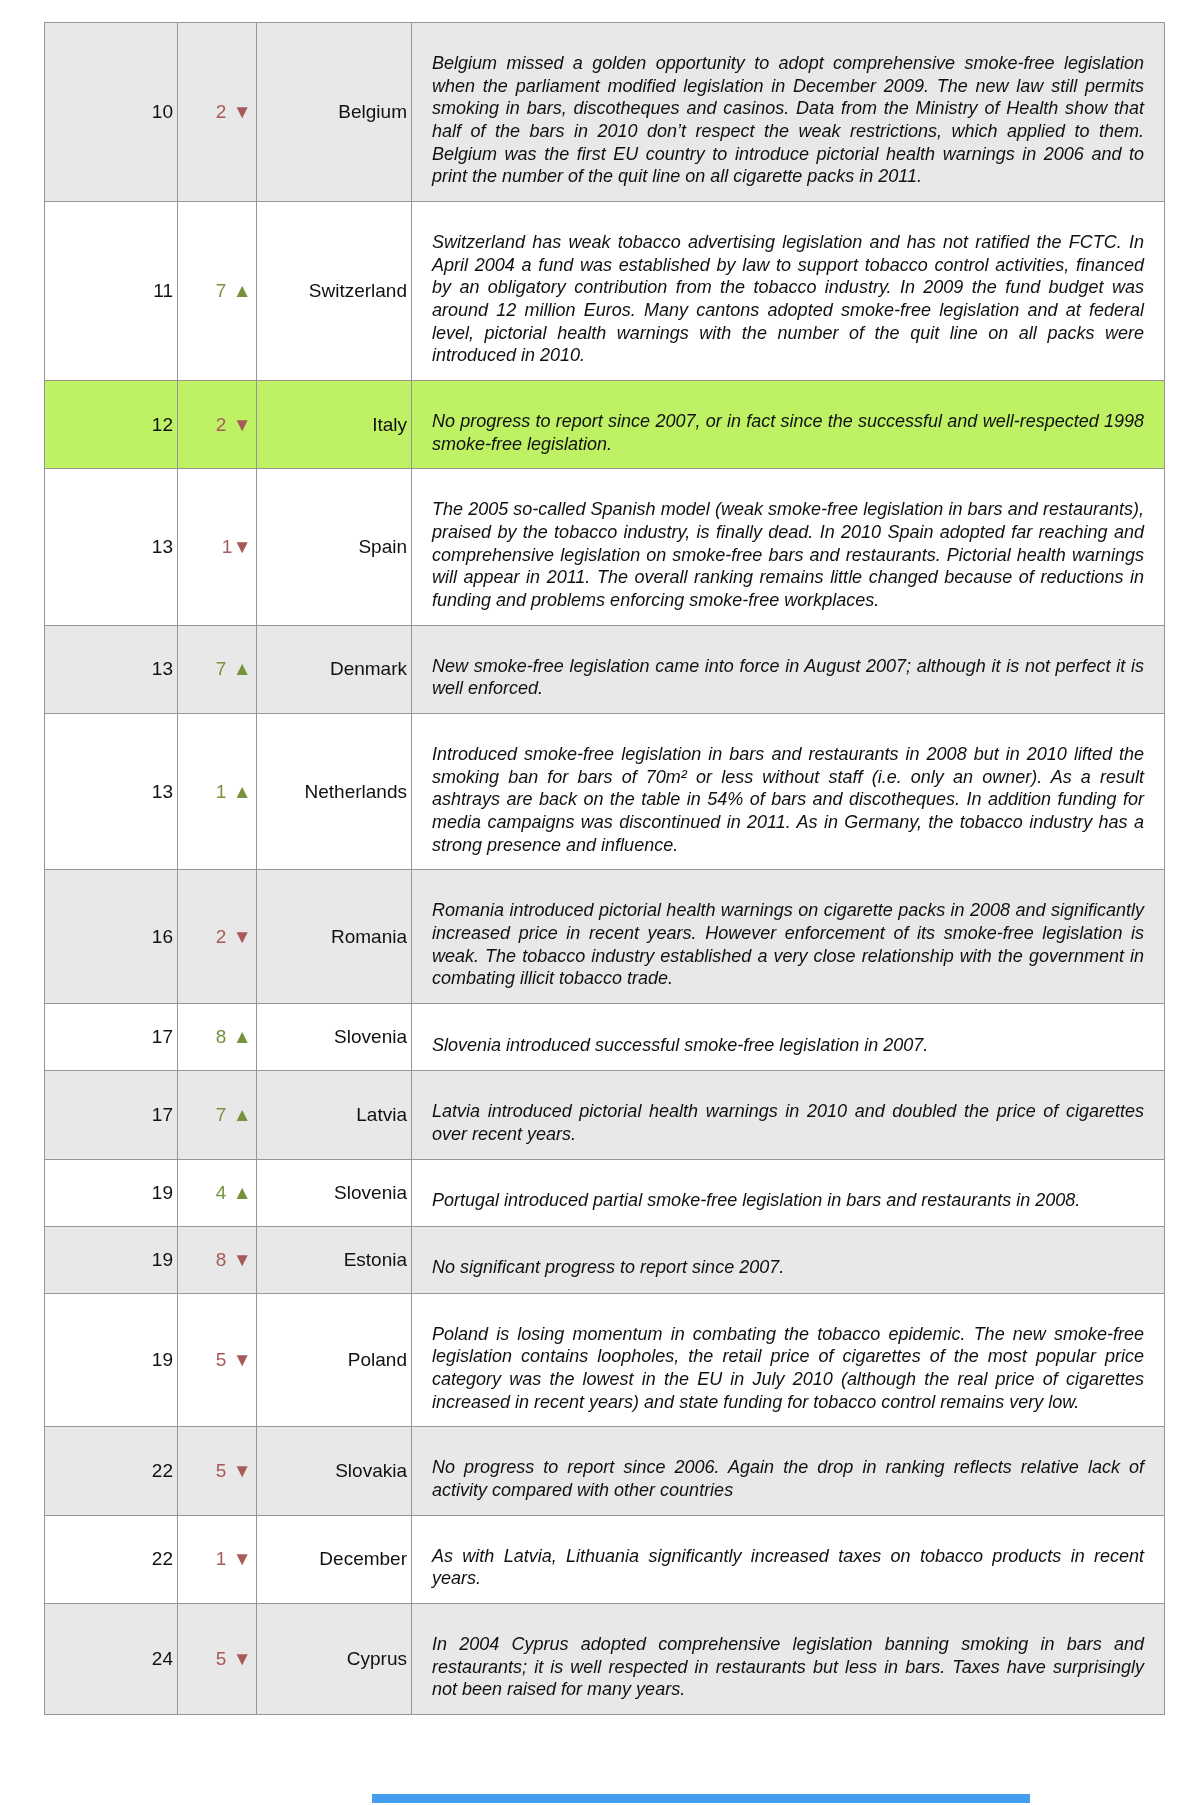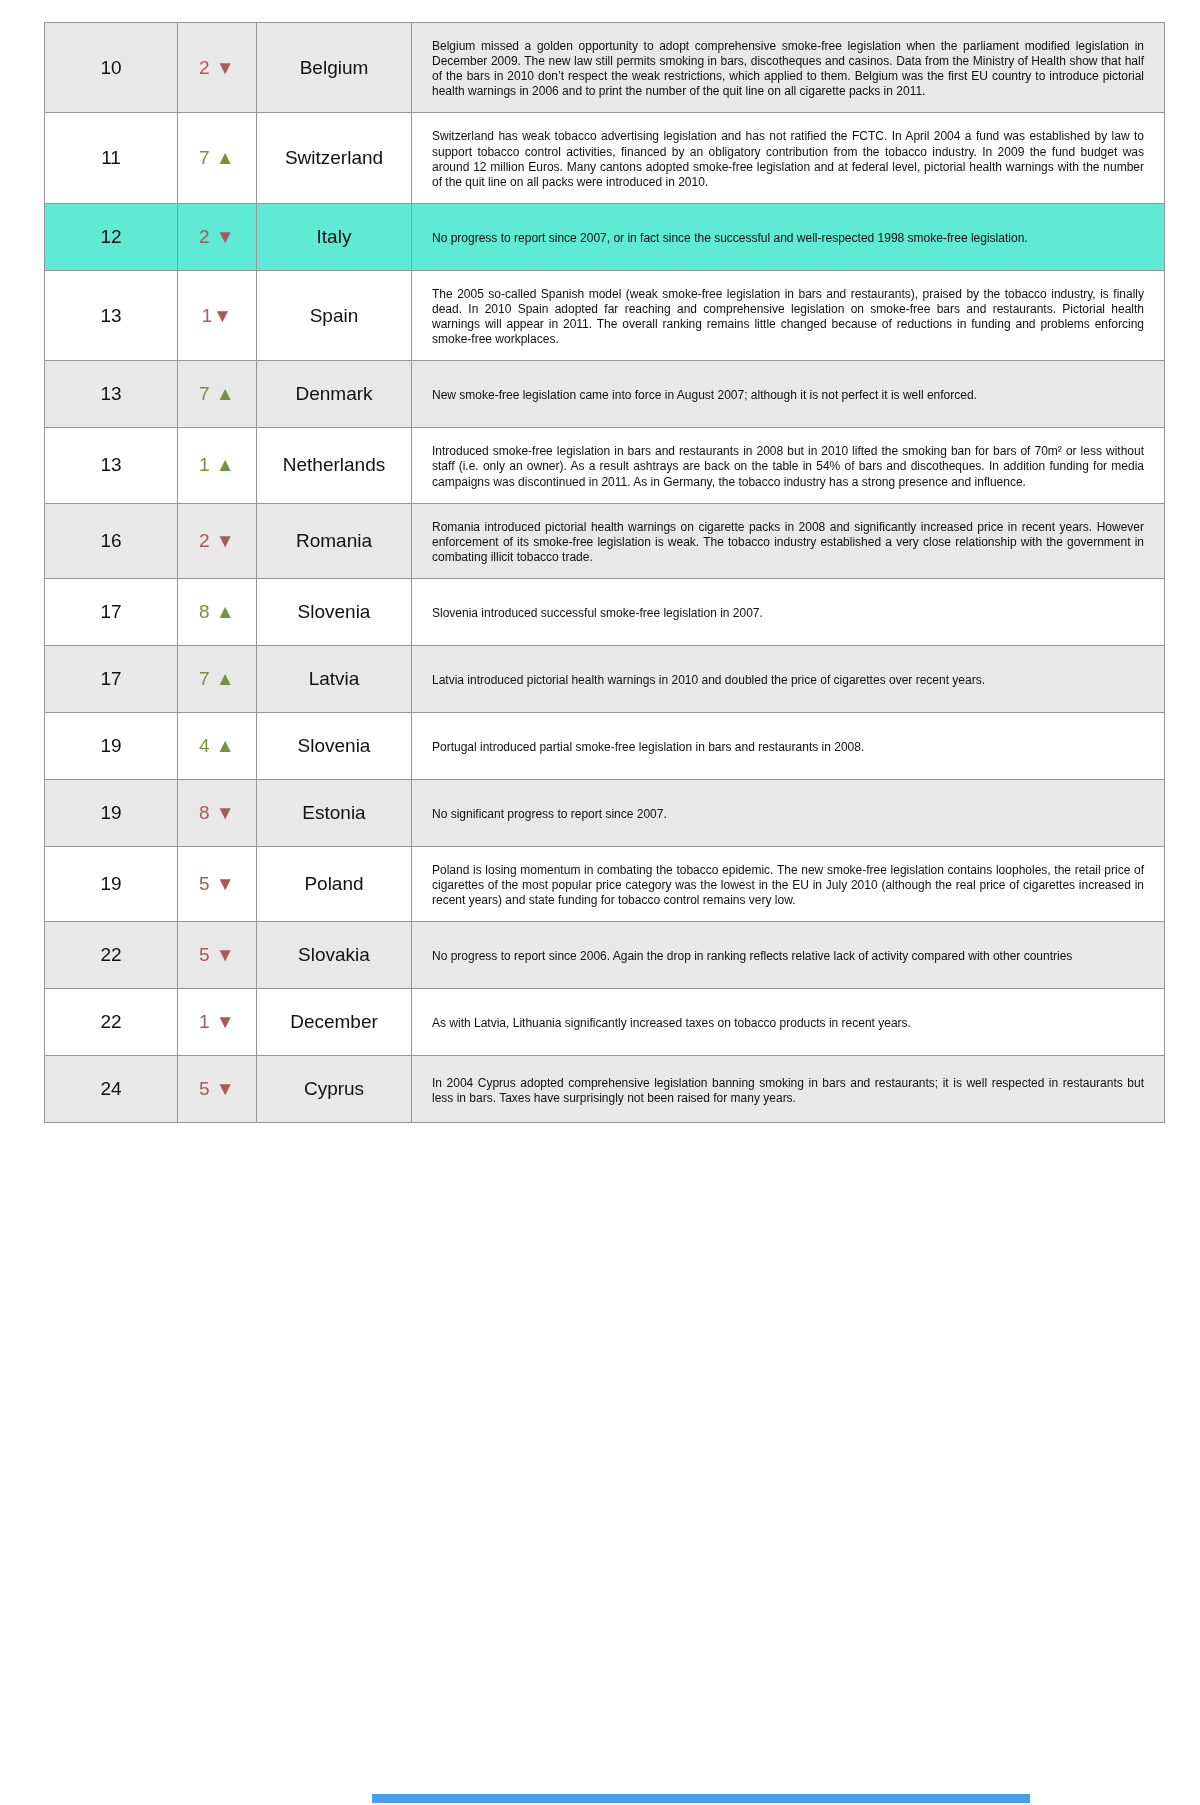--- a/index.html
+++ b/index.html
@@ -20,34 +20,35 @@
     border-collapse:collapse;
     table-layout:fixed;
   }
   table.ranking td {
     border:1px solid #969696;
     vertical-align:middle;
   }
   tr.alt { background:#e8e8e8; }
   tr.plain { background:#ffffff; }
   td.rank, td.change, td.country {
-    text-align:center;
+    text-align:right;
     font-size:19px;
     padding:22px 4px;
     white-space:nowrap;
   }
   td.change { letter-spacing:0.5px; }
   td.change.down { color:#a85a5a; }
   td.change.up   { color:#76923c; }
   td.comment {
-    font-size:12px;
+    font-size:18px;
     line-height:1.26;
     text-align:justify;
-    padding:16px 20px 13px 20px;
+    padding:29px 20px 13px 20px;
     color:#101010;
+    font-style:italic;
   }
   .highlight-bar {
     position:absolute;
     left:372px;
     top:1794px;
     width:658px;
     height:9px;
   }
 </style>
 </head>
@@ -68,21 +69,21 @@
       <td class="change down" style="color: rgb(168, 90, 90);">2 ▼</td>
       <td class="country">Belgium</td>
       <td class="comment">Belgium missed a golden opportunity to adopt comprehensive smoke-free legislation when the parliament modified legislation in December 2009. The new law still permits smoking in bars, discotheques and casinos. Data from the Ministry of Health show that half of the bars in 2010 don’t respect the weak restrictions, which applied to them. Belgium was the first EU country to introduce pictorial health warnings in 2006 and to print the number of the quit line on all cigarette packs in 2011.</td>
     </tr>
         <tr class="plain">
       <td class="rank">11</td>
       <td class="change up" style="color: rgb(118, 146, 60);">7 ▲</td>
       <td class="country">Switzerland</td>
       <td class="comment">Switzerland has weak tobacco advertising legislation and has not ratified the FCTC. In April 2004 a fund was established by law to support tobacco control activities, financed by an obligatory contribution from the tobacco industry. In 2009 the fund budget was around 12 million Euros. Many cantons adopted smoke-free legislation and at federal level, pictorial health warnings with the number of the quit line on all packs were introduced in 2010.</td>
     </tr>
-        <tr class="alt" style="background: #5eead4;">
+        <tr class="alt" style="background: #bef264;">
       <td class="rank">12</td>
       <td class="change down" style="color: rgb(168, 90, 90);">2 ▼</td>
       <td class="country">Italy</td>
       <td class="comment">No progress to report since 2007, or in fact since the successful and well-respected 1998 smoke-free legislation.</td>
     </tr>
         <tr class="plain">
       <td class="rank">13</td>
       <td class="change down" style="color: rgb(168, 90, 90);">1▼</td>
       <td class="country">Spain</td>
       <td class="comment">The 2005 so-called Spanish model (weak smoke-free legislation in bars and restaurants), praised by the tobacco industry, is finally dead. In 2010 Spain adopted far reaching and comprehensive legislation on smoke-free bars and restaurants. Pictorial health warnings will appear in 2011. The overall ranking remains little changed because of reductions in funding and problems enforcing smoke-free workplaces.</td>

